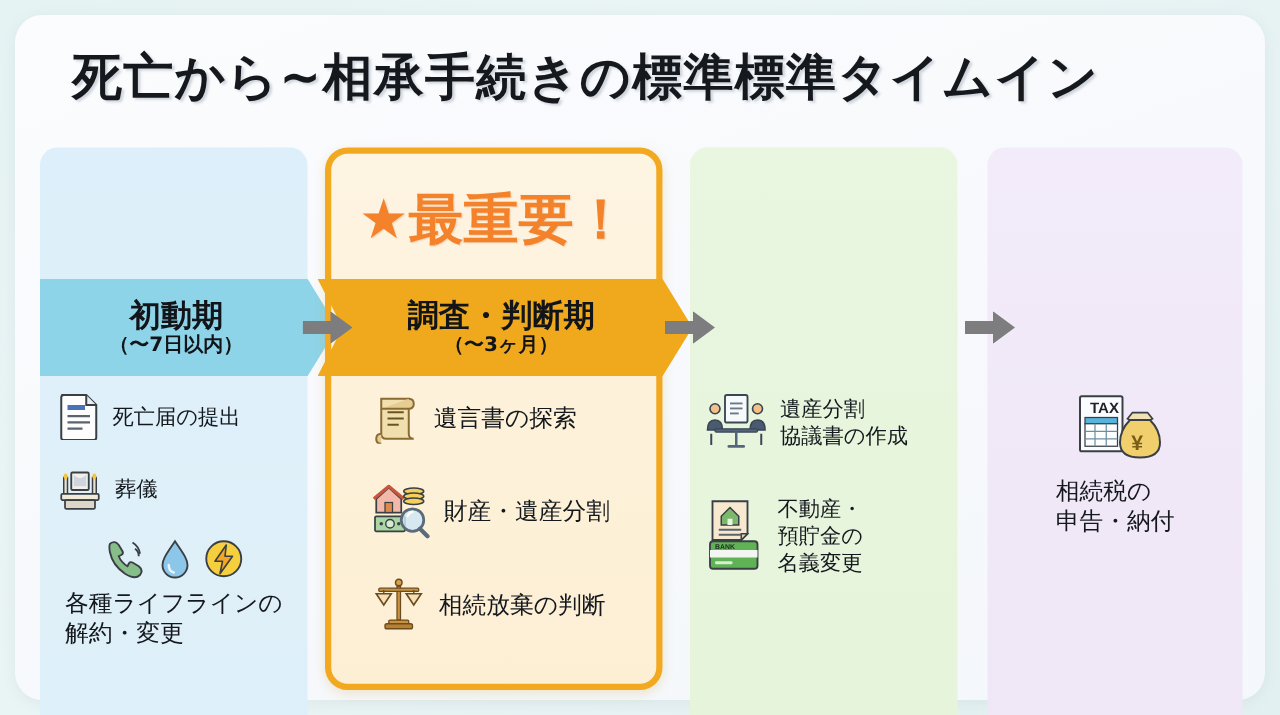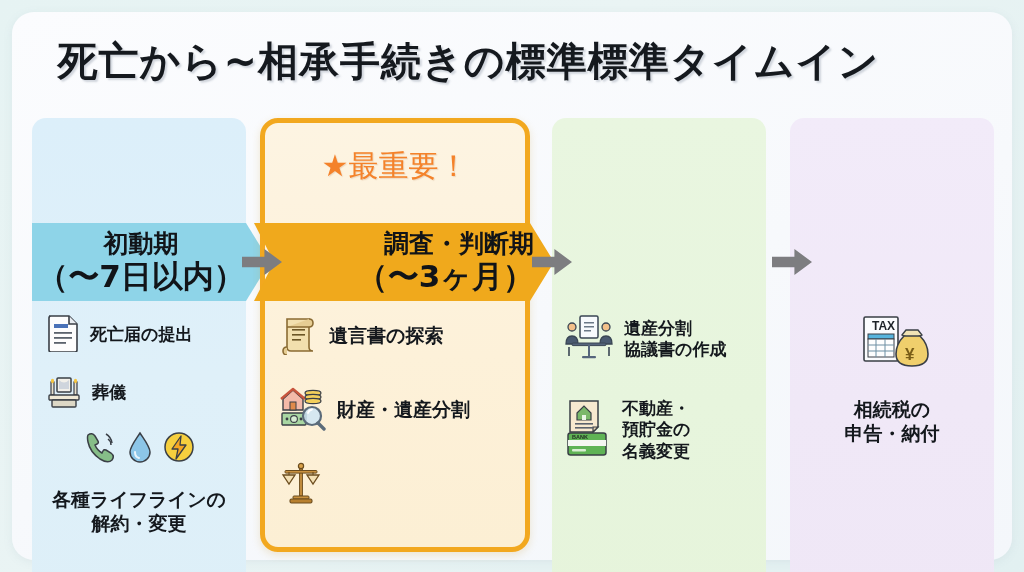--- a/index.html
+++ b/index.html
@@ -78,33 +78,33 @@
     display: flex;
     flex-direction: column;
     align-items: center;
     justify-content: center;
     color: #111418;
     font-weight: 700;
     line-height: 1.18;
     text-align: center;
   }
   .banner .b-line1 { font-size: 25px; }
-  .banner .b-line2 { font-size: 31px; }
+  .banner .b-line2 { font-size: 16px; }
 
   .banner-0 {
     left: 0px; top: 105px; width: 238px;
     background: #8ed4e8;
     clip-path: polygon(0 0, 214px 0, 238px 50%, 214px 100%, 0 100%);
     padding-right: 20px;
   }
   .banner-1 {
     left: 222px; top: 105px; width: 300px;
     background: #f0a91c;
     clip-path: polygon(0 0, 276px 0, 300px 50%, 276px 100%, 0 100%, 20px 50%);
-    padding-right: 20px; padding-left: 14px; align-items: flex-end;
+    padding-right: 20px; padding-left: 14px;
   }
 
   
   .arrow {
     position: absolute;
     top: 131px;
     width: 40px;
     height: 26px;
     background: #7d7d80;
     clip-path: polygon(0 30%, 56% 30%, 56% 0, 100% 50%, 56% 100%, 56% 70%, 0 70%);
@@ -113,22 +113,22 @@
   .arrow-1 { left: 500px; }
   .arrow-2 { left: 740px; }
 
   
   .star-badge {
     position: absolute;
     left: 228px;
     top: 28px;
     width: 270px;
     text-align: center;
-    font-size: 30px;
-    font-weight: 400;
+    font-size: 44px;
+    font-weight: 700;
     color: #f4822a;
     text-shadow: 1px 1px 1px rgba(200,150,110,0.30);
     white-space: nowrap;
   }
 
   
   .items {
     position: absolute;
     left: 0;
     top: 196px;
@@ -139,37 +139,37 @@
   .item {
     display: flex;
     align-items: center;
     gap: 10px;
     margin-bottom: 16px;
   }
   .item-stack {
     display: flex;
     flex-direction: column;
     align-items: center;
-    gap: 20px;
+    gap: 4px;
     margin-bottom: 10px;
   }
   .item-label {
     font-size: 17px;
-    font-weight: 700;
+    font-weight: 400;
     color: #14181d;
     line-height: 1.25;
     white-space: pre-line;
   }
-  .item-label.centered { text-align: center; font-size: 19px; }
+  .item-label.centered { text-align: left; font-size: 19px; }
   .ico { flex: none; display: block; }
   .ico-row { display: flex; gap: 7px; align-items: center; justify-content: center; }
 
   
   .col-0 .items { top: 196px; padding: 0 14px; }
-  .col-1 .items { top: 190px; padding: 0 14px; }
+  .col-1 .items { top: 190px; padding: 0 32px; }
   .col-2 .items { top: 196px; padding: 0 12px; }
   .col-3 .items { top: 196px; padding: 0 10px; }
 
   .col-1 .item { margin-bottom: 26px; }
   .col-1 .item-label { font-size: 19px; }
   .col-2 .item { margin-bottom: 34px; align-items: center; }
 
   
   .sparkle {
     position: absolute;
@@ -300,20 +300,21 @@
               <circle cx="22" cy="5" r="2.6" fill="#d9a24a" stroke="#6b4c1e" stroke-width="1.2"></circle>
               <rect x="20.6" y="8" width="2.8" height="27" fill="#c99240" stroke="#6b4c1e" stroke-width="1"></rect>
               <rect x="6" y="9.5" width="32" height="2.6" rx="1" fill="#c99240" stroke="#6b4c1e" stroke-width="1"></rect>
               <path d="M4 14 h12 l-6 9z" fill="#f3e0b4" stroke="#6b4c1e" stroke-width="1.3"></path>
               <path d="M28 14 h12 l-6 9z" fill="#f3e0b4" stroke="#6b4c1e" stroke-width="1.3"></path>
               <path d="M10 11 v3 M34 11 v3" stroke="#6b4c1e" stroke-width="1.1"></path>
               <rect x="14" y="35" width="16" height="3" rx="1" fill="#c99240" stroke="#6b4c1e" stroke-width="1"></rect>
               <rect x="11" y="38" width="22" height="4" rx="1.5" fill="#b8802f" stroke="#6b4c1e" stroke-width="1.1"></rect>
             </svg>
           </span>
+          <span class="item-label">相続放棄の判断</span>
         </div>
 
       </div>
     </div>
 
     <div class="col col-2">
 
       <div class="items">
 
         <div class="item">

